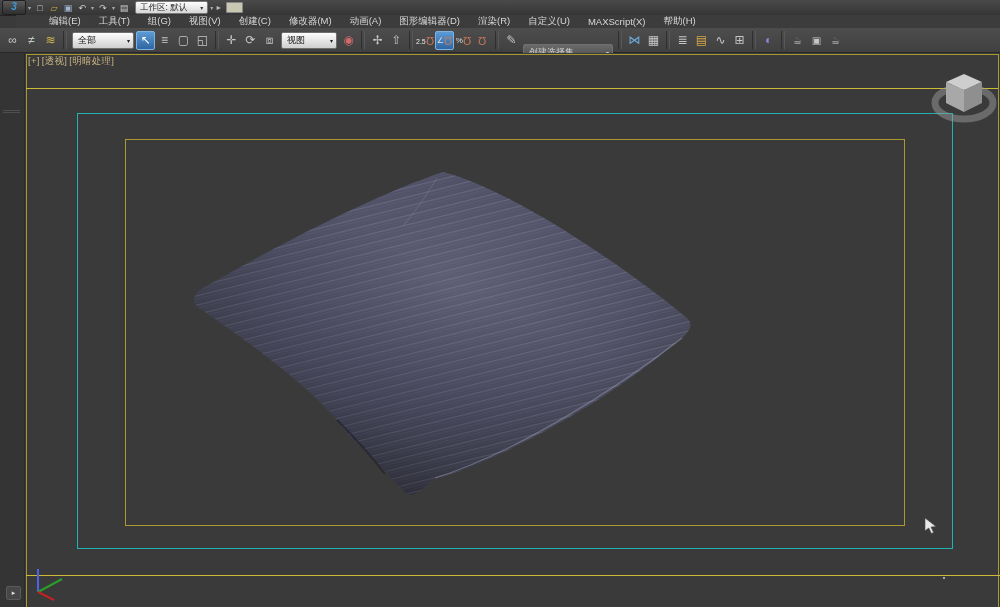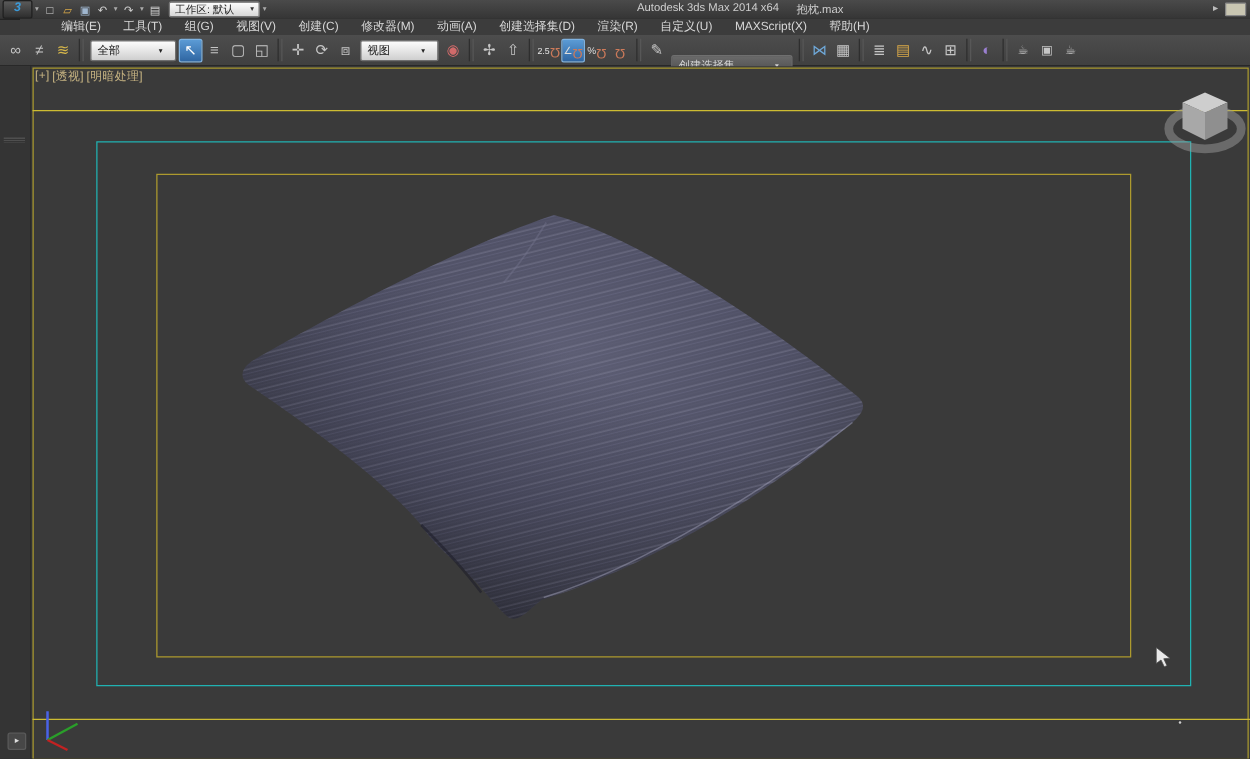--- a/index.html
+++ b/index.html
@@ -31,21 +31,21 @@
   
   .toolbar{position:absolute;left:0;top:28px;width:1000px;height:25px;
     background:linear-gradient(#4d4d4d,#404040);border-bottom:1px solid #282828;
     display:flex;align-items:center;padding-left:3px;box-sizing:border-box;}
   .tb-icon{width:19px;height:19px;line-height:19px;text-align:center;font-size:12px;
     color:#c6c6c6;border-radius:2px;flex:none;}
   .tb-icon.small{font-size:10px;}
   .tb-icon.active{background:linear-gradient(#5b9bd5,#2f66a2);border:1px solid #7fb2e0;
     box-sizing:border-box;line-height:17px;color:#fff;}
   .sep{width:2px;height:18px;margin:0 3px;border-left:1px solid #2e2e2e;border-right:1px solid #575757;flex:none;}
-  .dd{height:15px;padding:0 10px 0 5px;background:linear-gradient(#fdfdfd,#cfcfcf);
+  .dd{height:15px;padding:0 3px 0 5px;background:linear-gradient(#fdfdfd,#cfcfcf);
     border:1px solid #6f6f6f;border-radius:2px;color:#151515;font-size:9px;
     display:flex;align-items:center;margin:0 2px;flex:none;}
   .dd .car{margin-left:auto;font-size:6px;color:#222;padding-left:8px;}
   .dd.dark{background:linear-gradient(#6a6a6a,#4a4a4a);color:#d6d6d6;margin-top:24px;}
   .dd.dark .car{color:#ccc;}
   .snapwrap{display:flex;align-items:flex-start;}
   .snap-label{font-size:7px;color:#e6e6e6;margin-top:1px;}
   .magnet{display:inline-block;transform:rotate(180deg);color:#cc7a5a;font-size:11px;}
   .tb-icon .mini{font-size:8px;color:#ddd;vertical-align:top;}
   
@@ -84,39 +84,35 @@
     <div class="qa-icon">↶</div>
     <div class="qa-caret">▾</div>
     <div class="qa-icon">↷</div>
     <div class="qa-caret">▾</div>
     <div class="qa-icon">▤</div>
     <div class="ws-dd">
       <span>工作区: 默认</span>
       <span class="car">▾</span>
     </div>
     <div class="qa-caret">▾</div>
-    <div class="title-center">
-      <span>Autodesk 3ds Max  2014 x64</span>
-      <span>抱枕.max</span>
-    </div>
     <div class="tb-right">
       <span class="tri">►</span>
       <span class="box"></span>
     </div>
   </div>
 
   <div class="menubar">
     <span class="menu-item">编辑(E)</span>
     <span class="menu-item">工具(T)</span>
     <span class="menu-item">组(G)</span>
     <span class="menu-item">视图(V)</span>
     <span class="menu-item">创建(C)</span>
     <span class="menu-item">修改器(M)</span>
     <span class="menu-item">动画(A)</span>
-    <span class="menu-item">创建选择集(D)</span>
+    <span class="menu-item">图形编辑器(D)</span>
     <span class="menu-item">渲染(R)</span>
     <span class="menu-item">自定义(U)</span>
     <span class="menu-item">MAXScript(X)</span>
     <span class="menu-item">帮助(H)</span>
   </div>
 
   <div class="toolbar">
     <div class="tb-icon">∞</div>
     <div class="tb-icon">≠</div>
     <div class="tb-icon" style="color:#d8b84a">≋</div>

